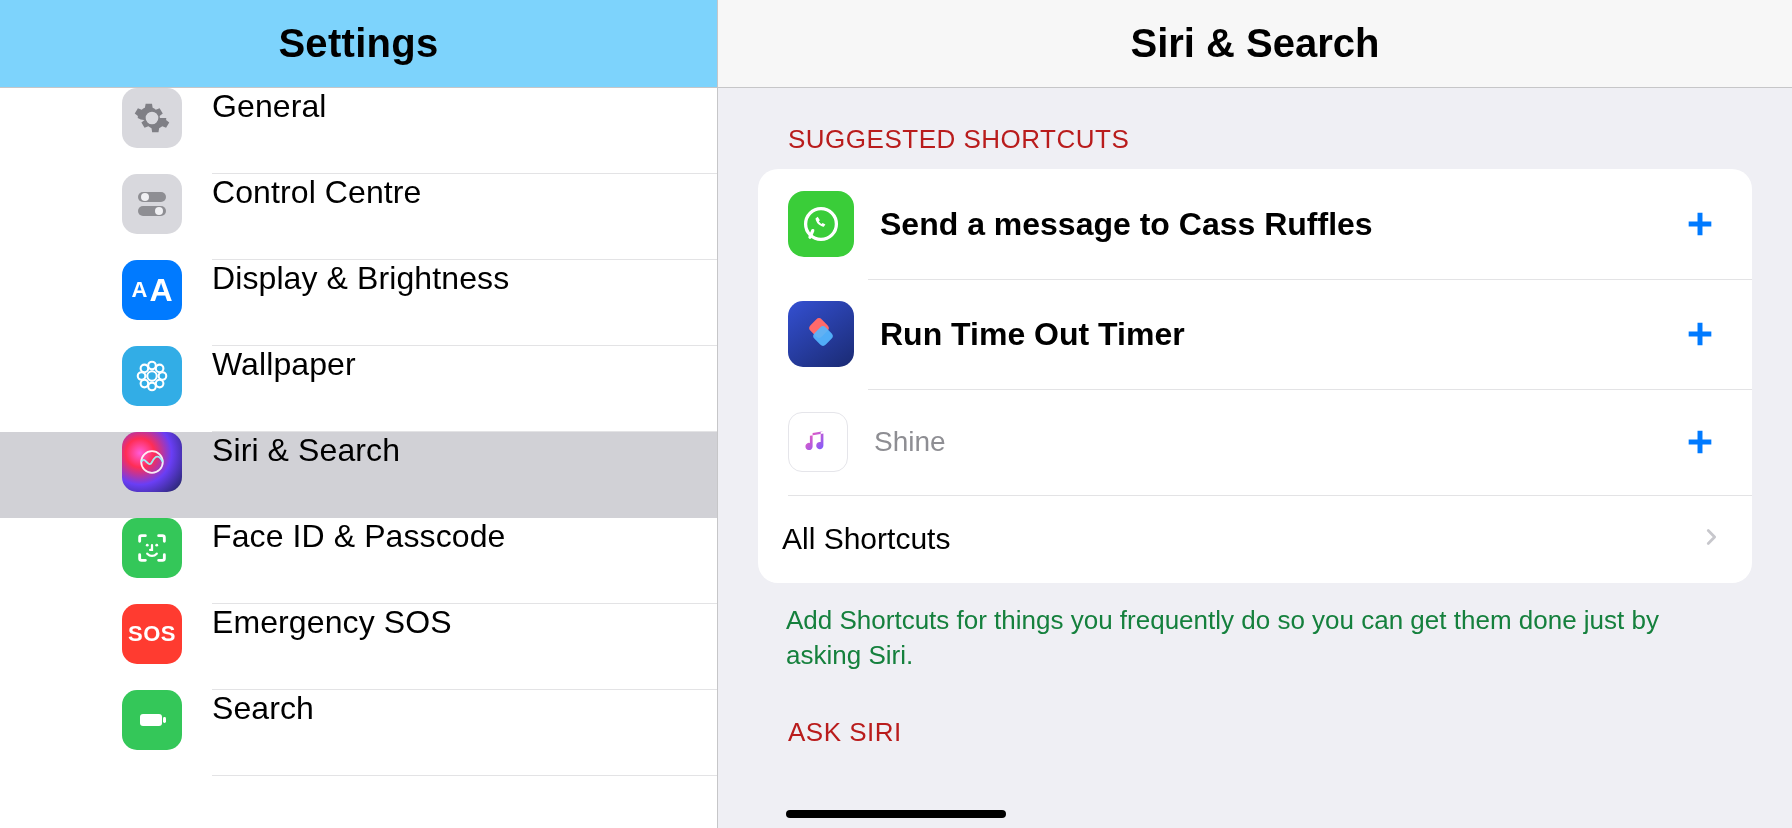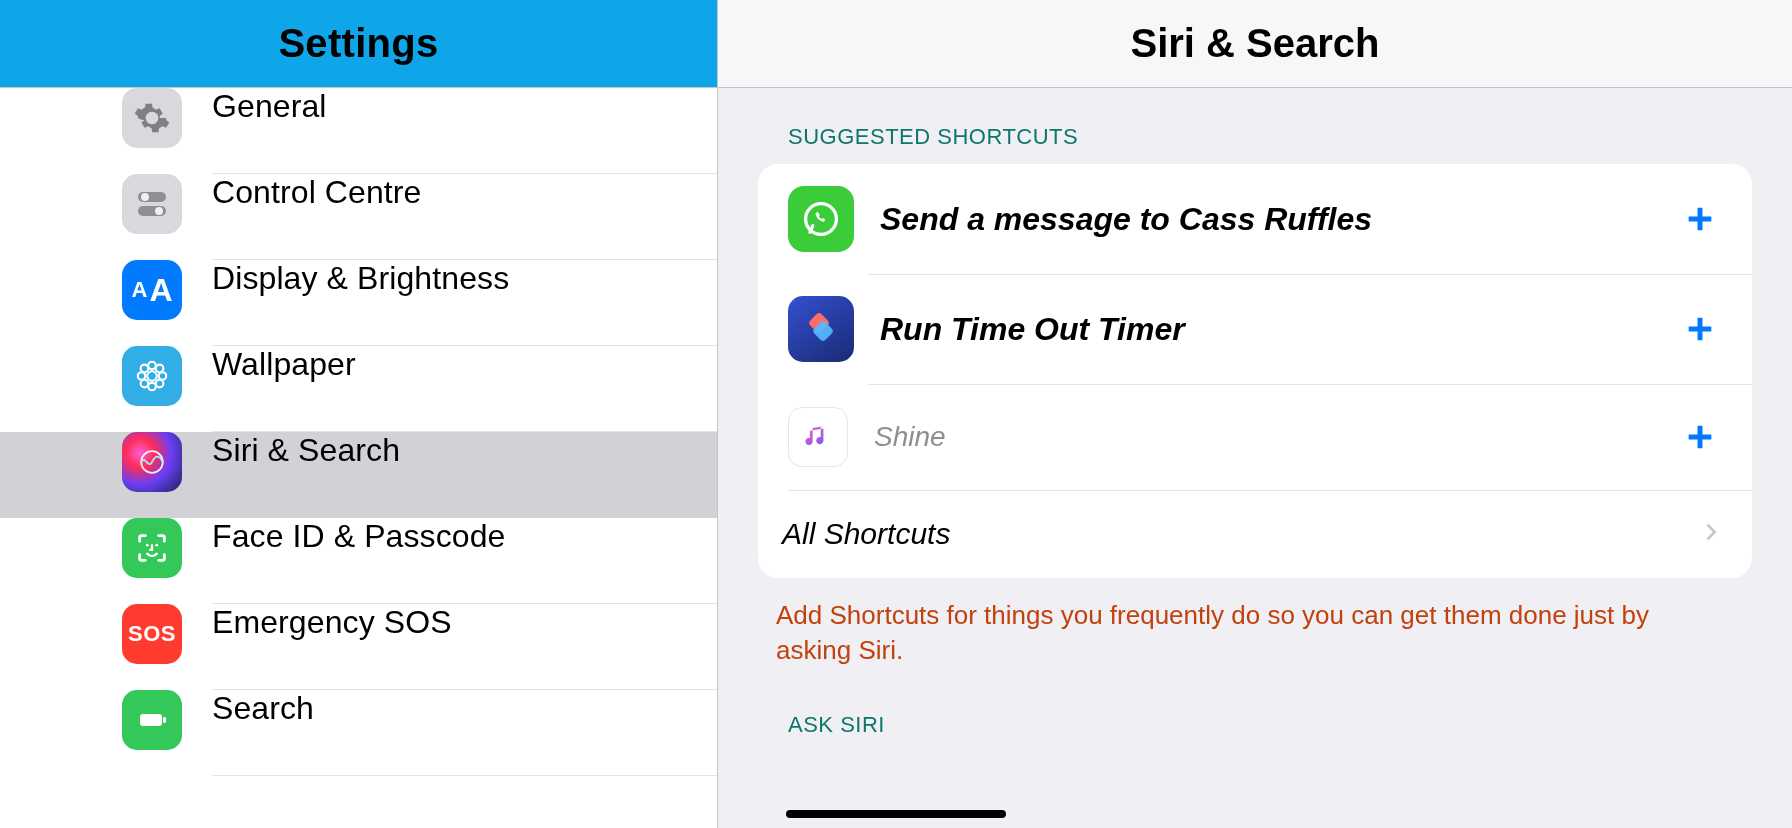--- a/index.html
+++ b/index.html
@@ -10,21 +10,21 @@
 .sidebar {
   width: 718px;
   height: 100%;
   display: flex;
   flex-direction: column;
   background: #ffffff;
   border-right: 1px solid #c6c6c8;
 }
 .sidebar-header {
   height: 88px;
-  background: #0ea5e9;
+  background: #7dd3fc;
   border-bottom: 1px solid #c6c6c8;
   display: flex;
   align-items: center;
   justify-content: center;
 }
 .sidebar-title { font-size: 40px; font-weight: 700; letter-spacing: 0.3px; color: #000; }
 .sidebar-list {
   flex: 1;
   overflow: hidden;
   padding-left: 122px;
@@ -76,32 +76,31 @@
   align-items: center;
   justify-content: center;
 }
 .detail-title { font-size: 40px; font-weight: 700; color: #000; }
 .detail-body {
   flex: 1;
   overflow: hidden;
   padding: 36px 40px 0 40px;
 }
 .section-header {
-  font-size: 22px;
-  color: #0f766e;
+  font-size: 26px;
+  color: #b91c1c;
   letter-spacing: 0.5px;
   margin-left: 30px;
   margin-bottom: 14px;
   text-transform: uppercase;
 }
 .card {
   background: #ffffff;
   border-radius: 20px;
   overflow: hidden;
-  font-style: italic;
 }
 .card-row {
   display: flex;
   align-items: center;
   min-height: 106px;
   padding: 22px 30px 22px 30px;
   position: relative;
 }
 .card-row.smallpad { min-height: 88px; padding-top: 18px; padding-bottom: 18px; padding-left: 24px; }
 .card-row + .card-row::before {
@@ -124,22 +123,22 @@
 .row-sub   { font-size: 28px; color: #8e8e93; }
 .row-plain { font-size: 30px; color: #000; flex: 1; }
 .add-btn {
   width: 44px; height: 44px; display: flex; align-items: center; justify-content: center;
   cursor: pointer;
 }
 .add-btn svg { width: 34px; height: 34px; stroke: #007aff; stroke-width: 3.5; fill: none; }
 .chev { color: #c7c7cc; }
 .footer-text {
   font-size: 26px;
-  color: #c2410c;
-  margin: 20px 30px 0 18px;
+  color: #15803d;
+  margin: 20px 30px 0 28px;
   line-height: 1.35;
 }
 .section-spacer { height: 44px; }
 
 .home-indicator {
   position: fixed;
   bottom: 10px;
   left: 50%;
   transform: translateX(-50%);
   width: 220px; height: 8px;

